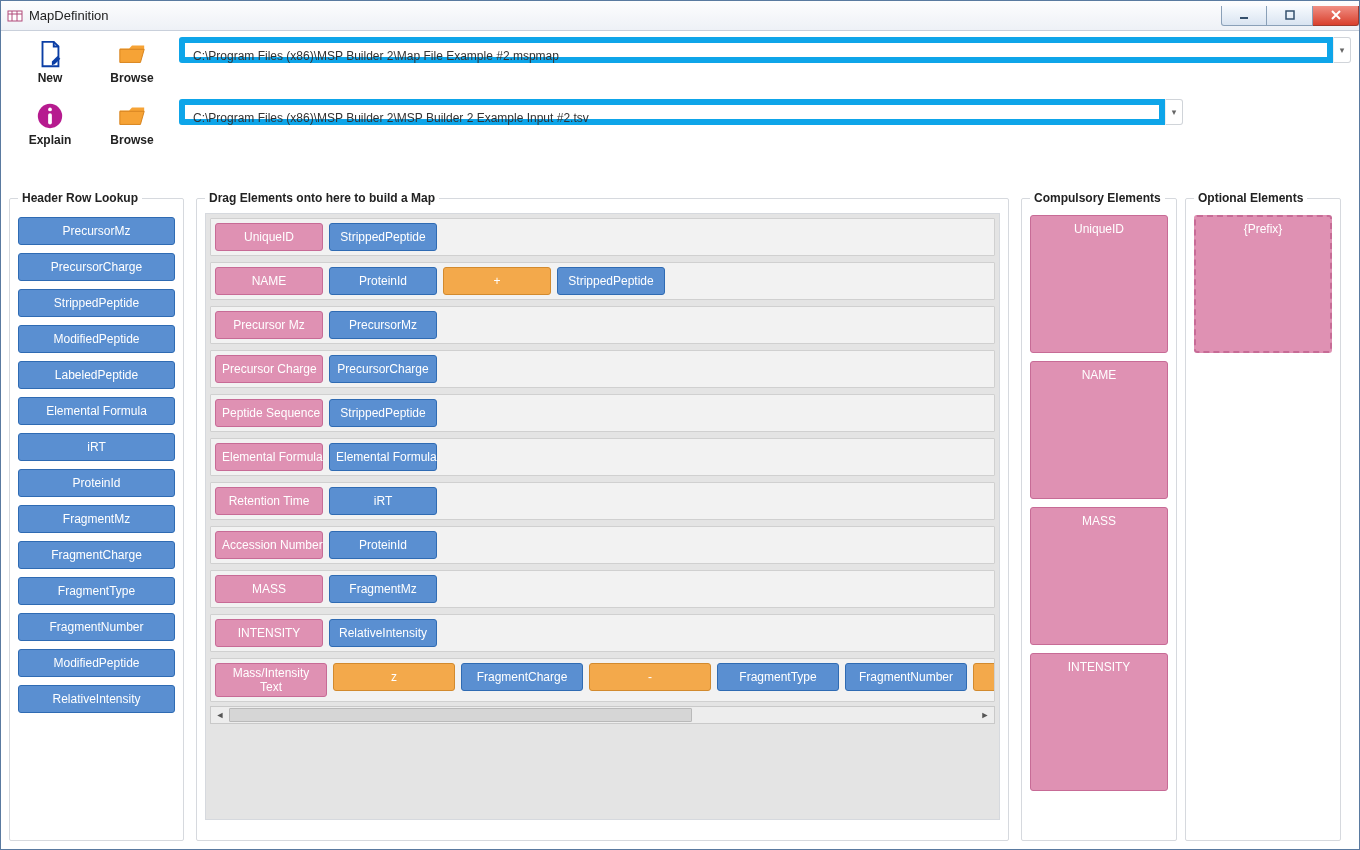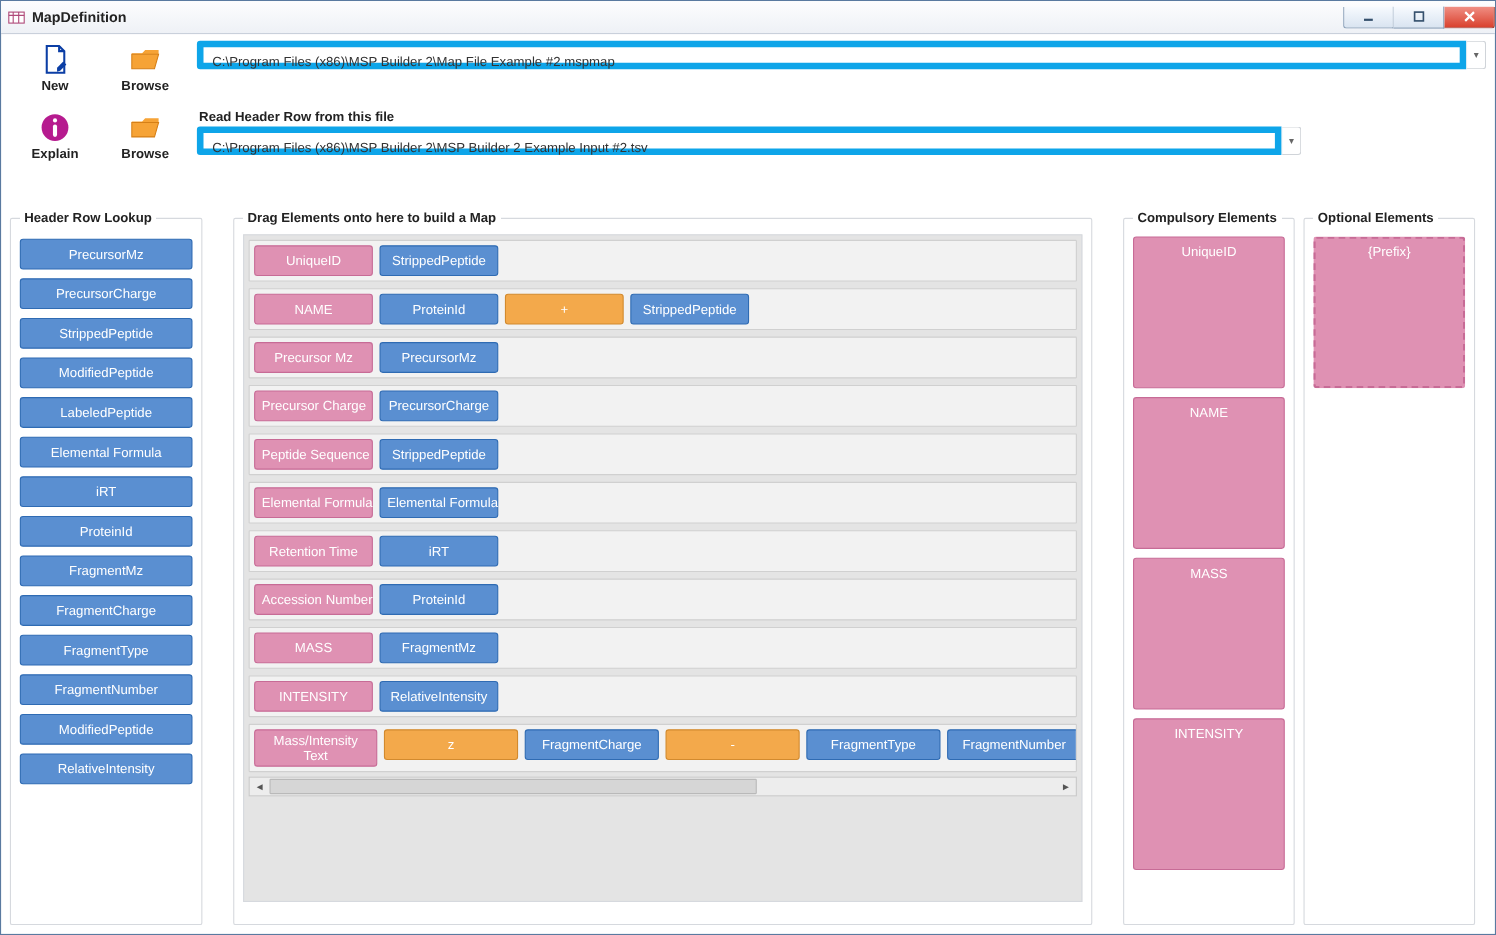--- a/index.html
+++ b/index.html
@@ -3,21 +3,21 @@
 <meta charset="utf-8">
 <style>
   * { box-sizing: border-box; font-family: "Segoe UI", Tahoma, Arial, sans-serif; }
   body { margin:0; padding:0; background:#fff; font-size:12px; color:#222; }
 
   
   .window { width:1360px; height:850px; border:1px solid #5a7aa0; position:relative; }
   .titlebar { height:30px; background:linear-gradient(#fdfdfe,#eef1f6); border-bottom:1px solid #c9d0db; display:flex; align-items:center; }
   .titlebar .app-icon { width:16px; height:16px; margin:0 6px; display:inline-block; }
   .app-icon svg { width:16px; height:16px; }
-  .titlebar .title { font-size:13px; color:#222;font-weight:bold; }
+  .titlebar .title { font-size:13px; color:#222; }
   .win-controls { margin-left:auto; display:flex; }
   .win-btn { width:46px; height:20px; margin-top:0px; border:1px solid #8aa0b8; border-top:none; background:linear-gradient(#f7fafe,#d9e4f1); display:flex; align-items:center; justify-content:center; font-size:12px; font-family:Arial; }
   .win-btn + .win-btn { border-left:none; }
   .win-btn.close { background:linear-gradient(#f08f84,#d9402d); color:#fff; border-color:#a03a2e; border-top-right-radius:0; }
   .win-btn.close svg { width:12px; height:12px; }
   .win-btn.min svg, .win-btn.max svg { width:12px; height:12px; }
   .win-btn:last-child { border-bottom-right-radius:3px; }
   .win-btn:first-child { border-bottom-left-radius:3px; }
 
   
@@ -35,21 +35,21 @@
   .path-group .label { font-size:12px; font-weight:bold; margin-bottom:2px; padding-left:2px; }
   .path-input-wrap { display:flex; align-items:stretch; }
   .path-input { flex:1; height:26px; line-height:26px; border:6px solid #0ea5e9; border-top-left-radius:3px; border-bottom-left-radius:3px; padding:0 8px; color:#333; background:#fff; }
   .path-dd { width:18px; border:1px solid #d0d4d9; border-left:1px solid #eee; border-top-right-radius:3px; border-bottom-right-radius:3px; display:flex; align-items:center; justify-content:center; font-size:9px; color:#666; background:#fff; }
 
   .right-tools { display:flex; margin-left:24px; }
   .right-tools .toolbar-cell { width:72px; }
   .disabled { opacity:0.45; }
 
   
-  .main { position:absolute; top:160px; left:8px; right:8px; bottom:8px; display:flex; gap:28px; }
+  .main { position:absolute; top:160px; left:8px; right:8px; bottom:8px; display:flex; gap:12px; }
 
   fieldset { border:1px solid #d6d9de; border-radius:2px; margin:0; padding:8px 8px 8px 8px; position:relative; }
   fieldset > legend { font-size:12px; font-weight:bold; padding:0 4px; color:#222; }
 
   
   .left-col { width:175px; flex:0 0 175px; }
   .lookup-list { display:flex; flex-direction:column; gap:8px; margin-top:4px; }
 
   
   .mid-col { flex:1; min-width:0; display:flex; flex-direction:column; }
@@ -157,21 +157,20 @@
         <div class="icon folder-icon">
           <svg viewBox="0 0 32 32">
               <path d="M3 10h10l3-3h13v4H3z" fill="#f6a336"></path>
               <path d="M3 11h26l-4 14H3z" fill="#f6a336" stroke="#d57f16" stroke-width="1"></path>
             </svg>
         </div>
         <div class="label">Browse</div>
       </div>
 
       <div class="path-group">
-        <div class="label">Read Header Row from this file</div>
         <div class="path-input-wrap">
           <div class="path-input">C:\Program Files (x86)\MSP Builder 2\MSP Builder 2 Example Input #2.tsv</div>
           <div class="path-dd">▾</div>
         </div>
       </div>
       <div style="width:168px; flex:0 0 168px;"></div>
     </div>
 
     <div class="main">
 

